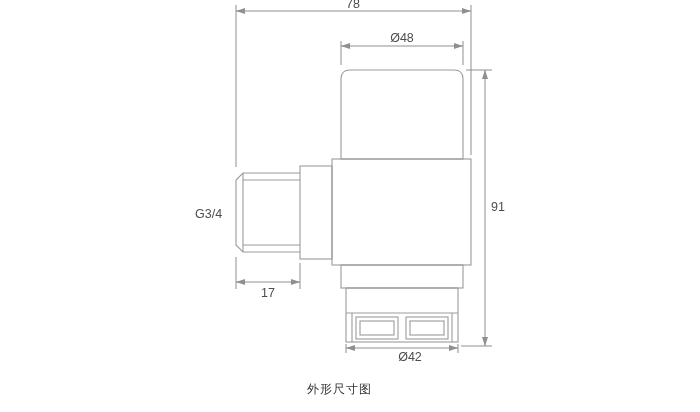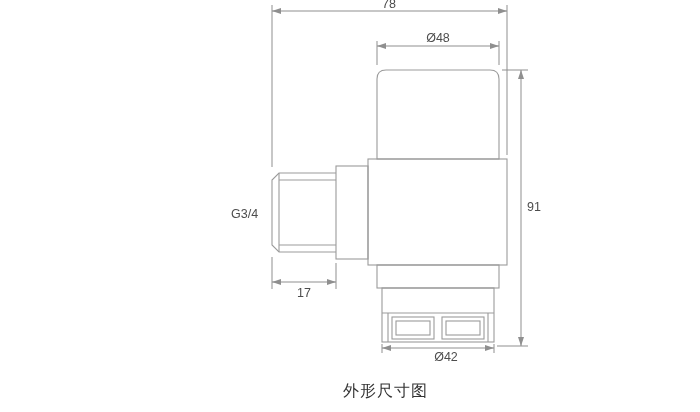--- a/index.html
+++ b/index.html
@@ -7,21 +7,20 @@
     padding: 0;
     background: #ffffff;
   }
   .canvas {
     position: relative;
     width: 604px;
     height: 412px;
     background: var(--background, #ffffff);
     font-family: "Liberation Sans", sans-serif;
     overflow: hidden;
-    margin-left: 36px;
   }
   svg {
     display: block;
   }
   .outline {
     fill: none;
     stroke: var(--outline, #9b9b9b);
     stroke-width: 1.1;
   }
   .dim {
@@ -35,21 +34,21 @@
   }
   .dim-label {
     fill: var(--label, #4d4d4d);
     font-size: 12.5px;
     font-family: "Liberation Sans", sans-serif;
   }
   .caption {
     position: absolute;
     left: 307px;
     top: 381px;
-    font-size: 16px;
+    font-size: 12px;
     font-weight: 500;
     letter-spacing: 1px;
     color: var(--caption, #333333);
     font-family: "Liberation Sans", sans-serif;
   }
 </style>
 </head>
 <body>
 
 <div class="canvas">

